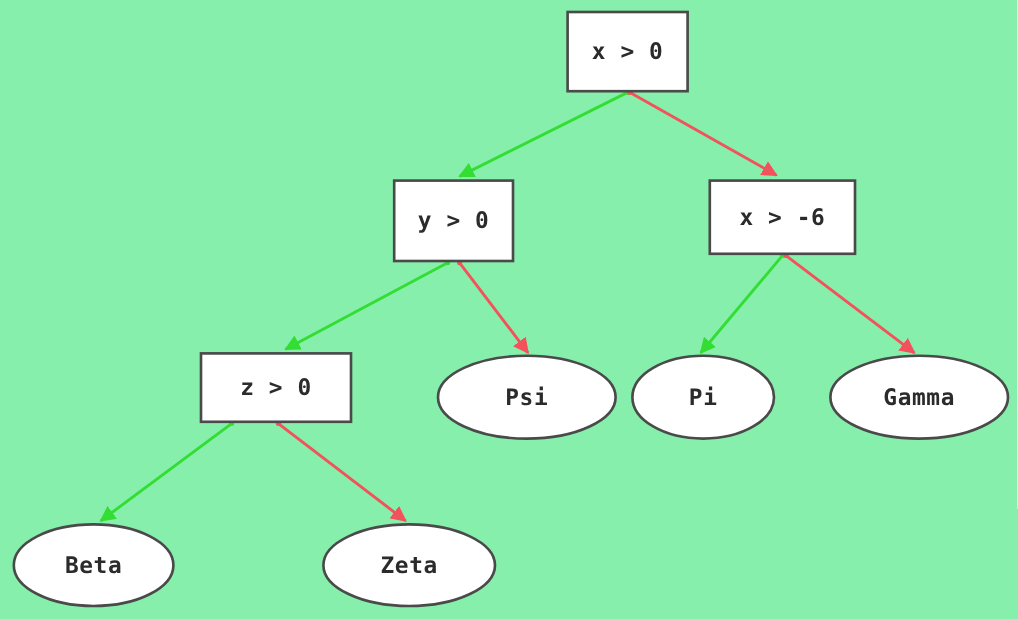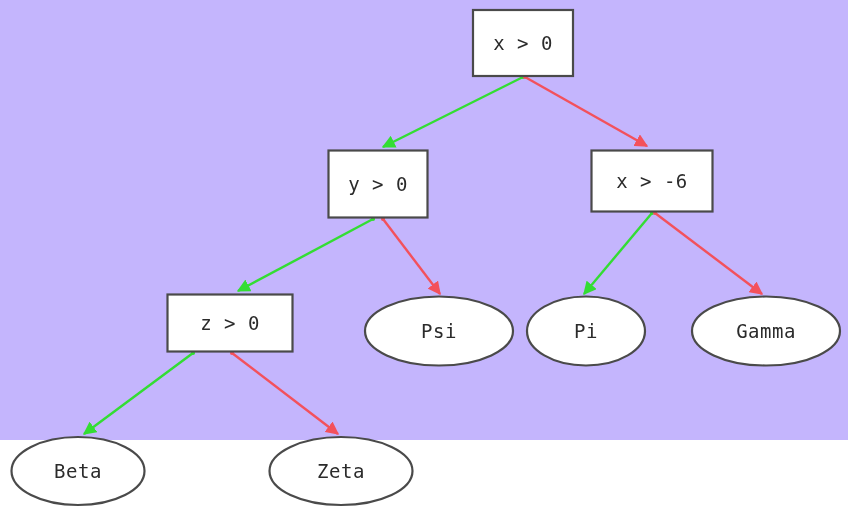--- a/index.html
+++ b/index.html
@@ -9,22 +9,23 @@
   }
   body {
     width: 848px;
     height: 516px;
     font-family: "DejaVu Sans Mono", monospace;
     overflow: hidden;
   }
   #diagram-root {
     position: relative;
     width: 848px;
-    height: 440px;
-    background: #c4b5fd;
+    height: 516px;
+    background: #86efac;
+    font-weight: bold;
   }
   #tree-svg {
     position: absolute;
     top: 0;
     left: 0;
     width: 848px;
     height: 516px;
   }
   .node-label {
     font-family: "DejaVu Sans Mono", monospace;

